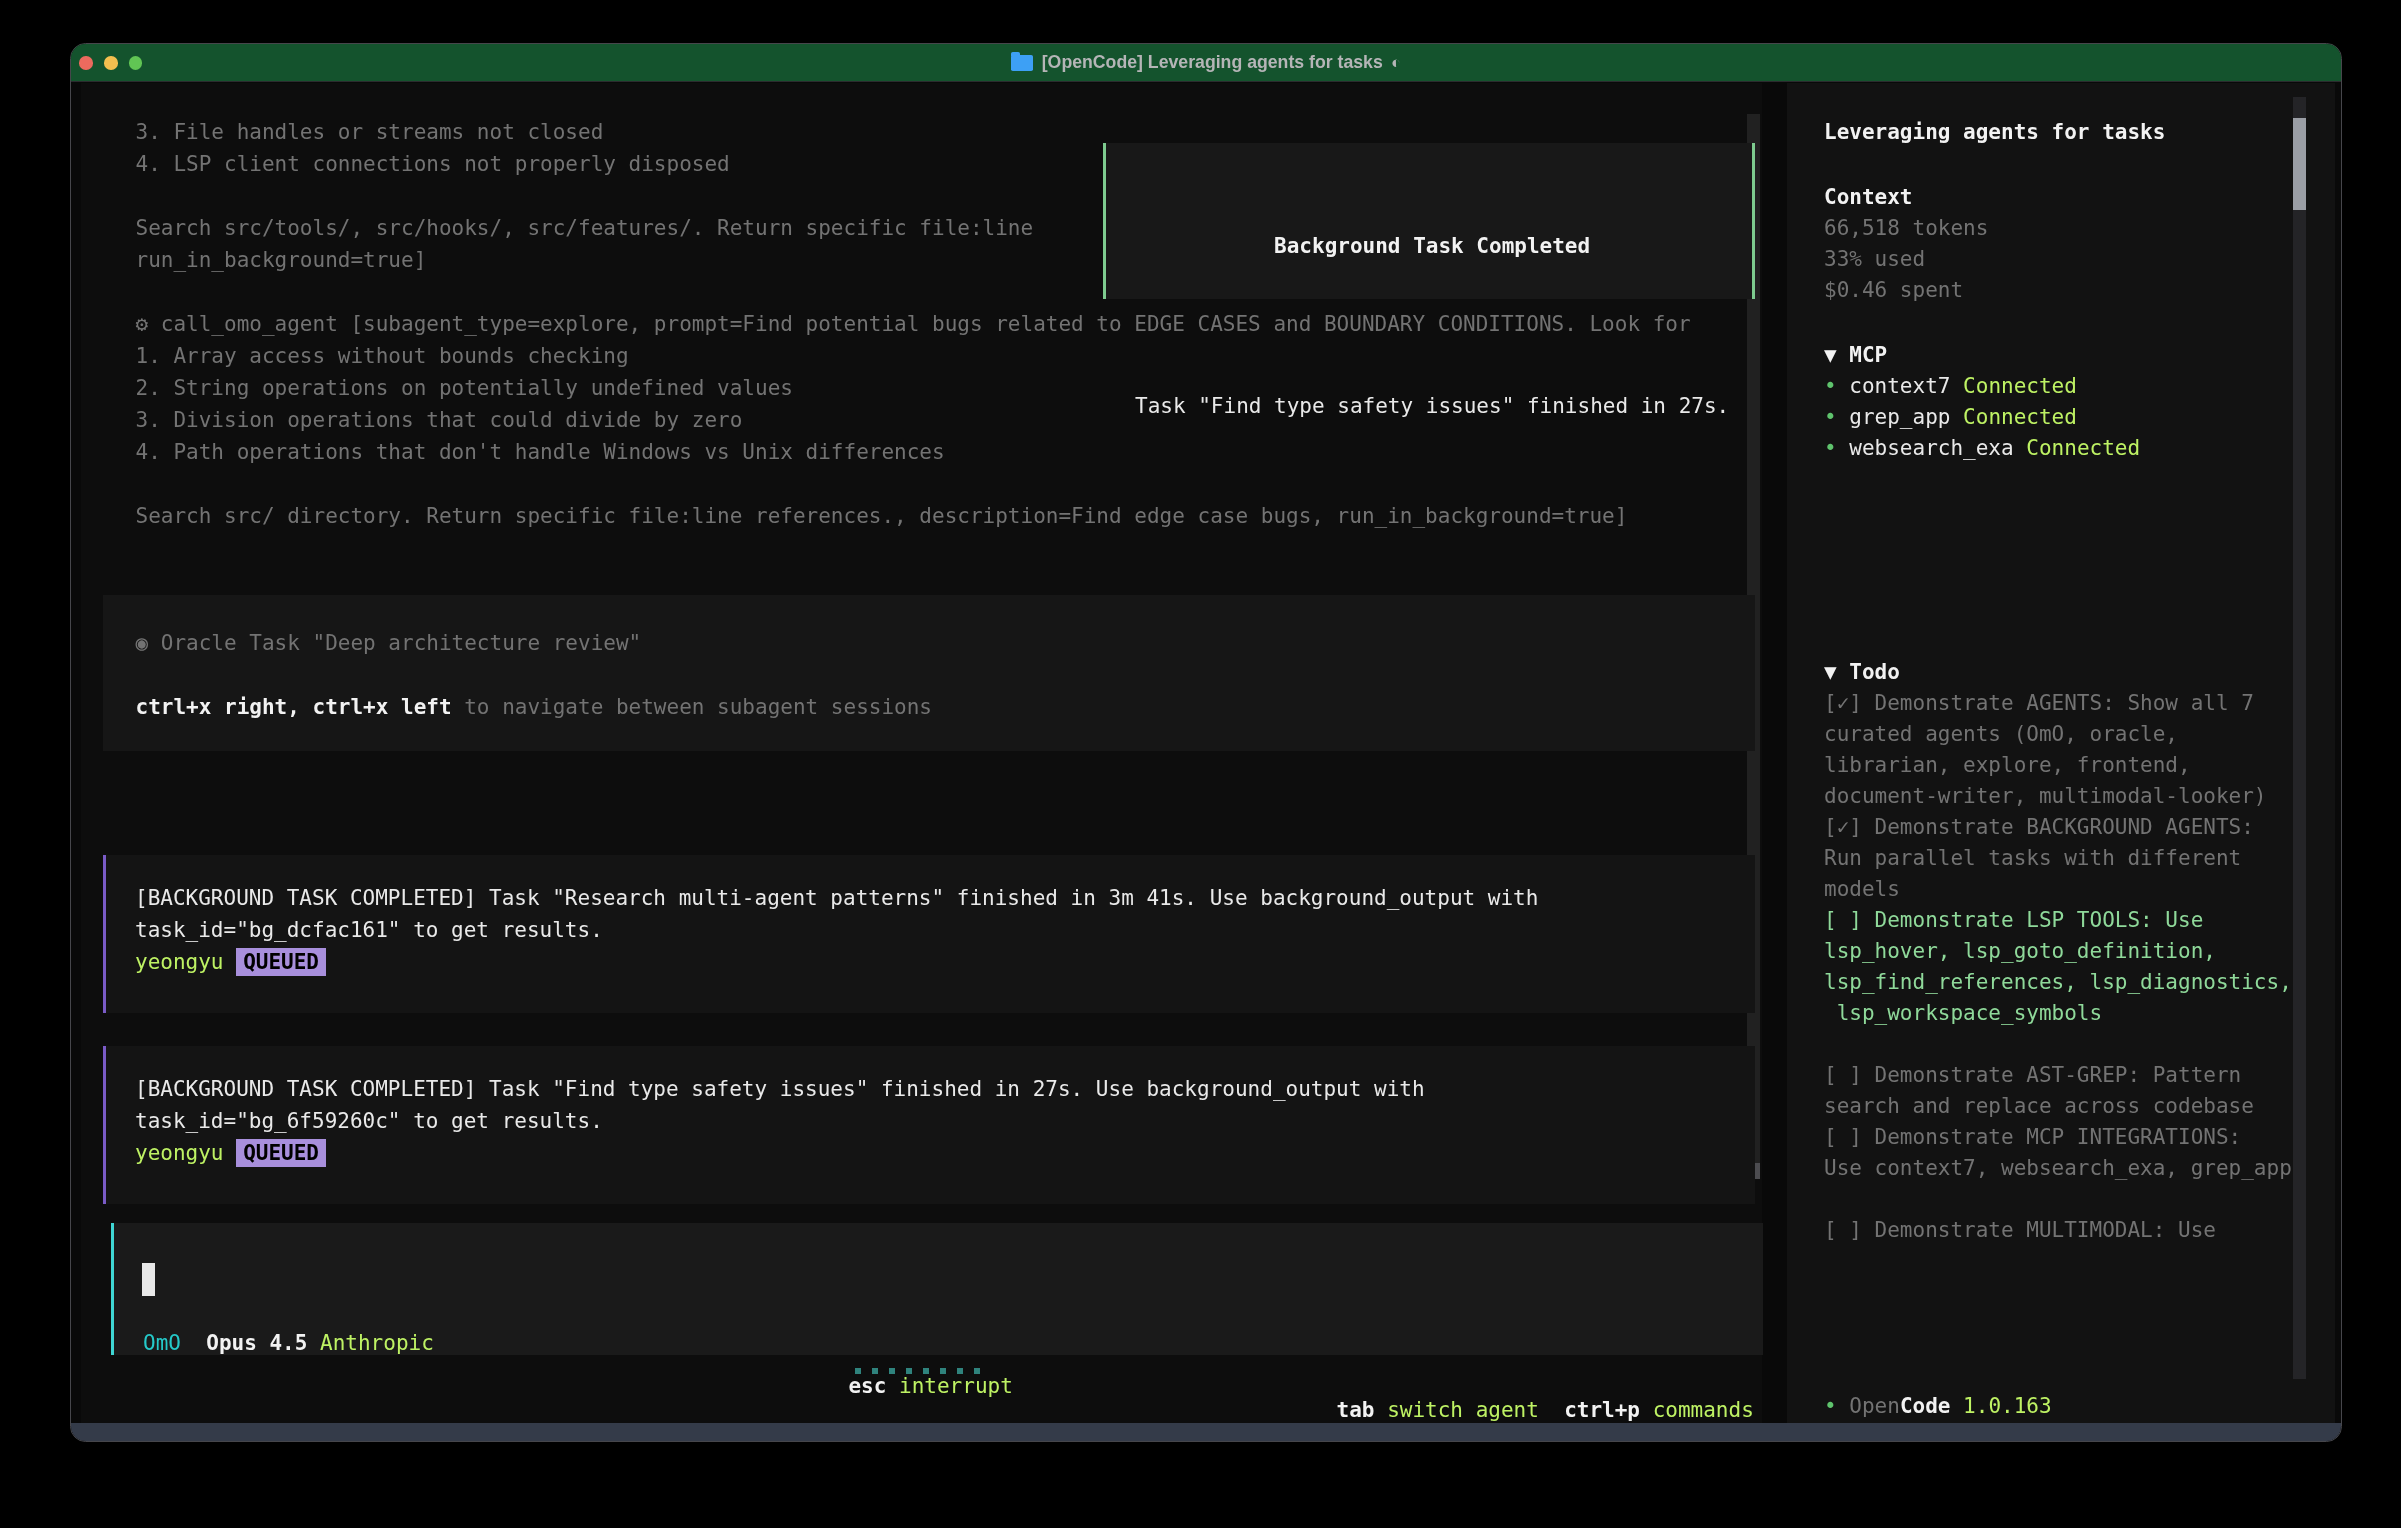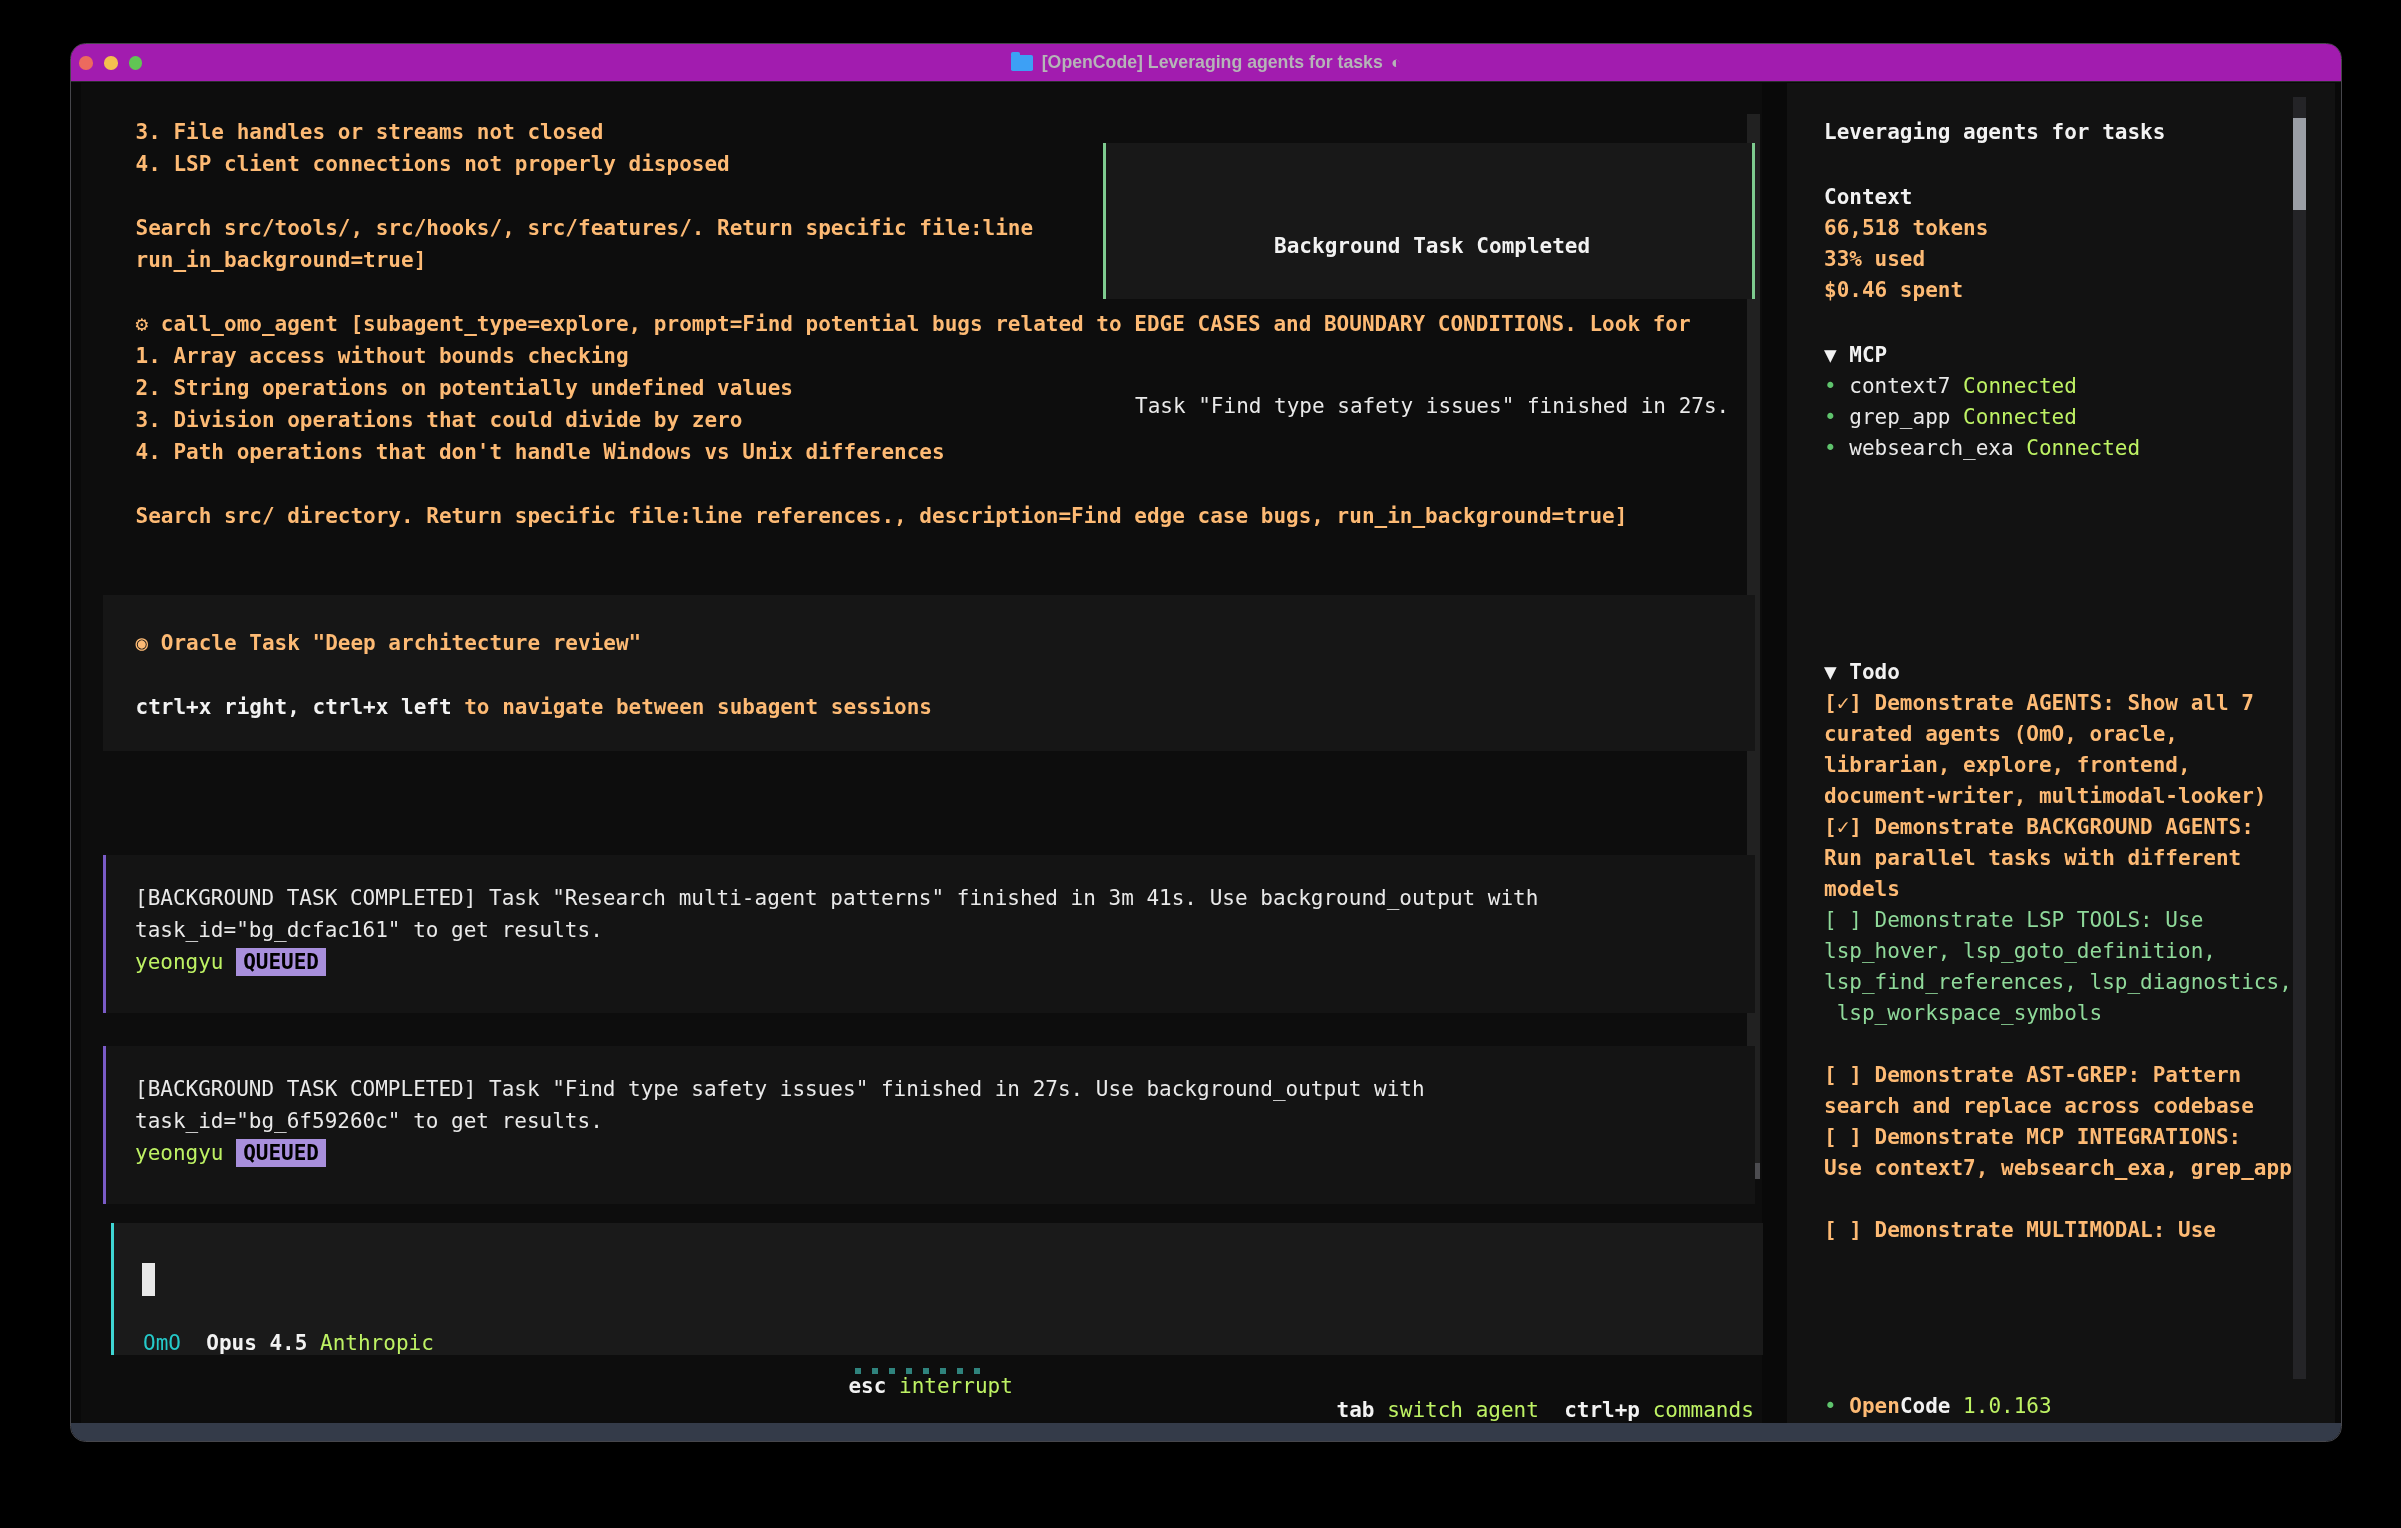--- a/index.html
+++ b/index.html
@@ -6,21 +6,21 @@
   html,body { width:2401px; height:1528px; background:#000; overflow:hidden; }
   body { font-family:"DejaVu Sans Mono","DejaVu Sans",monospace; }
 
   .window {
     position:absolute; left:70px; top:43px; width:2272px; height:1399px;
     background:#090909; border:1.2px solid #46464b; border-radius:15.4px;
     overflow:hidden;
   }
   .titlebar {
     position:absolute; left:0; top:0; right:0; height:38px;
-    background:#a21caf; border-bottom:1.2px solid #2b2b2e;
+    background:#14532d; border-bottom:1.2px solid #2b2b2e;
     display:flex; align-items:center; justify-content:center;
   }
   .traffic { position:absolute; left:8.3px; top:12.4px; display:flex; gap:11.2px; }
   .tl { width:13.6px; height:13.6px; border-radius:50%; }
   .tl.red { background:#ec6a5e; } .tl.yellow { background:#f4bf4f; } .tl.green { background:#61c554; }
   .titletext { display:flex; align-items:center; gap:8.3px;
     font-family:"Liberation Sans","DejaVu Sans",sans-serif; font-weight:bold;
     font-size:17.7px; color:#b5b5b7; }
   .foldericon { position:relative; width:22.5px; height:16px; background:#3da0f5;
     border-radius:1.8px; }
@@ -36,21 +36,21 @@
     position:absolute; left:1716px; top:39px; width:548px; bottom:17.7px;
     background:#121212;
   }
   .bottomstrip { position:absolute; left:0; right:0; bottom:0; height:17.7px;
     background:#343b49; border-radius:0 0 14px 14px; }
 
   .line { height:32px; line-height:32px; white-space:pre; }
   .sb .line { height:31px; line-height:31px; }
   pre.txt, .txt { font-size:21px; white-space:pre; }
 
-  .g   { color:#fdba74;font-weight:bold; }
+  .g   { color:#737373; }
   .dim { color:#bef264; }
   .w   { color:#e9e9e9; }
   .wb  { color:#f2f2f2; font-weight:bold; }
   .grn { color:#8fd99a; }
   .cyan{ color:#25c9c9; }
   .bullet { color:#5fc36d; }
   .badge { background:#a88fdc; color:#000000; font-weight:bold; padding:2.4px 7px; }
 
   .panel { position:absolute; background:#161616; }
   .block { position:absolute; background:#141414; border-left:3.5px solid #7a5bc7; }

